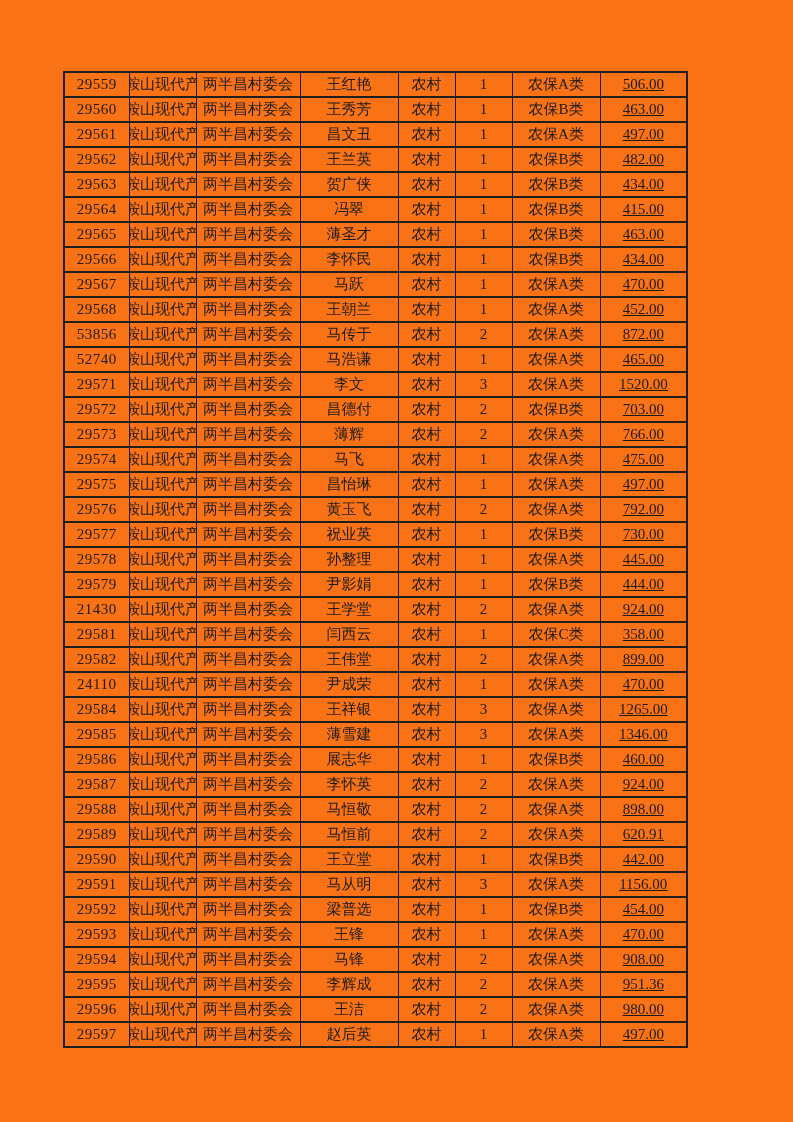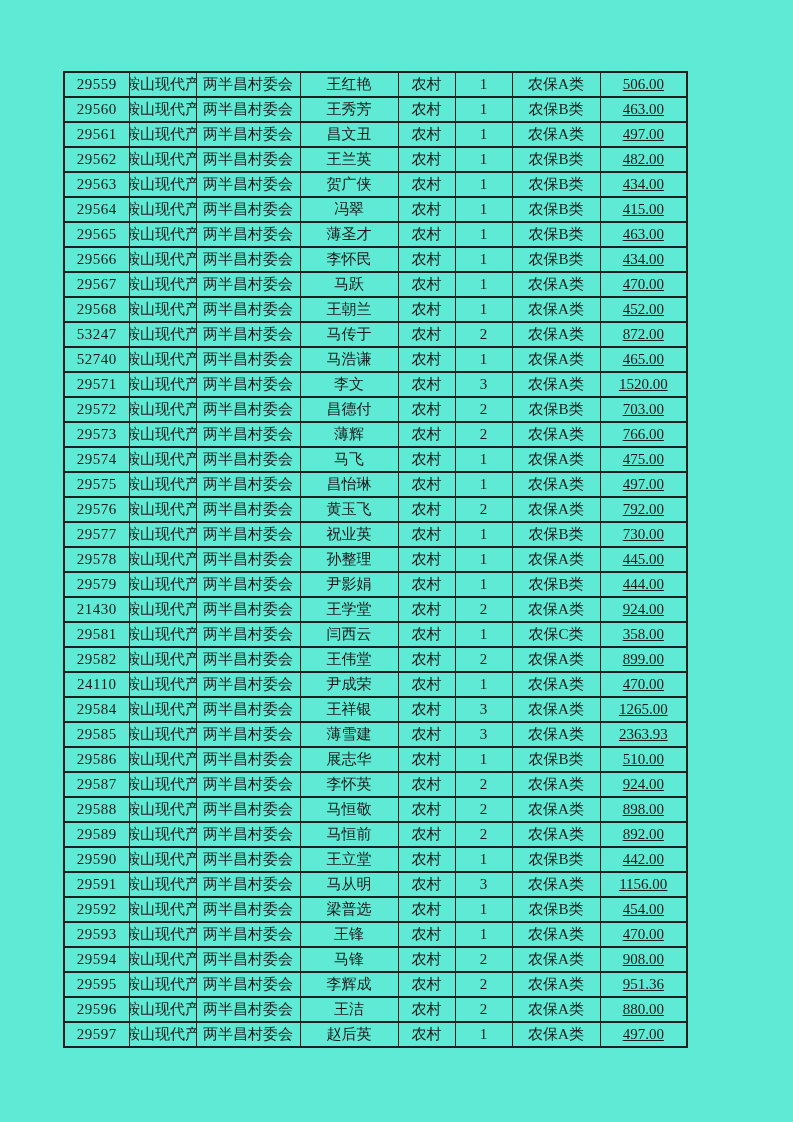--- a/index.html
+++ b/index.html
@@ -7,21 +7,21 @@
     padding: 0;
     background: #ffffff;
     width: 793px;
     height: 1122px;
     font-family: "Liberation Serif", "DejaVu Serif", serif;
   }
   .page {
     position: relative;
     width: 793px;
     height: 1122px;
-    background: #5eead4;
+    background: #f97316;
     overflow: hidden;
   }
   table.roster {
     position: absolute;
     left: 63px;
     top: 71px;
     width: 623px;
     table-layout: fixed;
     border-collapse: collapse;
     border: 2px solid #1f1f1f;
@@ -216,21 +216,21 @@
             </div>
           </td>
         <td class="village">两半昌村委会</td>
         <td class="pname">王朝兰</td>
         <td class="area">农村</td>
         <td class="count">1</td>
         <td class="category">农保A类</td>
         <td class="amount">452.00</td>
       </tr>
         <tr>
-        <td class="seq">53247</td>
+        <td class="seq">53856</td>
         <td class="org">
             <div class="clipbox">
               <span>马鞍山现代产业</span>
             </div>
           </td>
         <td class="village">两半昌村委会</td>
         <td class="pname">马传于</td>
         <td class="area">农村</td>
         <td class="count">2</td>
         <td class="category">农保A类</td>
@@ -451,35 +451,35 @@
         <td class="org">
             <div class="clipbox">
               <span>马鞍山现代产业</span>
             </div>
           </td>
         <td class="village">两半昌村委会</td>
         <td class="pname">薄雪建</td>
         <td class="area">农村</td>
         <td class="count">3</td>
         <td class="category">农保A类</td>
-        <td class="amount">2363.93</td>
+        <td class="amount">1346.00</td>
       </tr>
         <tr>
         <td class="seq">29586</td>
         <td class="org">
             <div class="clipbox">
               <span>马鞍山现代产业</span>
             </div>
           </td>
         <td class="village">两半昌村委会</td>
         <td class="pname">展志华</td>
         <td class="area">农村</td>
         <td class="count">1</td>
         <td class="category">农保B类</td>
-        <td class="amount">510.00</td>
+        <td class="amount">460.00</td>
       </tr>
         <tr>
         <td class="seq">29587</td>
         <td class="org">
             <div class="clipbox">
               <span>马鞍山现代产业</span>
             </div>
           </td>
         <td class="village">两半昌村委会</td>
         <td class="pname">李怀英</td>
@@ -507,21 +507,21 @@
         <td class="org">
             <div class="clipbox">
               <span>马鞍山现代产业</span>
             </div>
           </td>
         <td class="village">两半昌村委会</td>
         <td class="pname">马恒前</td>
         <td class="area">农村</td>
         <td class="count">2</td>
         <td class="category">农保A类</td>
-        <td class="amount">892.00</td>
+        <td class="amount">620.91</td>
       </tr>
         <tr>
         <td class="seq">29590</td>
         <td class="org">
             <div class="clipbox">
               <span>马鞍山现代产业</span>
             </div>
           </td>
         <td class="village">两半昌村委会</td>
         <td class="pname">王立堂</td>
@@ -605,21 +605,21 @@
         <td class="org">
             <div class="clipbox">
               <span>马鞍山现代产业</span>
             </div>
           </td>
         <td class="village">两半昌村委会</td>
         <td class="pname">王洁</td>
         <td class="area">农村</td>
         <td class="count">2</td>
         <td class="category">农保A类</td>
-        <td class="amount">880.00</td>
+        <td class="amount">980.00</td>
       </tr>
         <tr>
         <td class="seq">29597</td>
         <td class="org">
             <div class="clipbox">
               <span>马鞍山现代产业</span>
             </div>
           </td>
         <td class="village">两半昌村委会</td>
         <td class="pname">赵后英</td>

